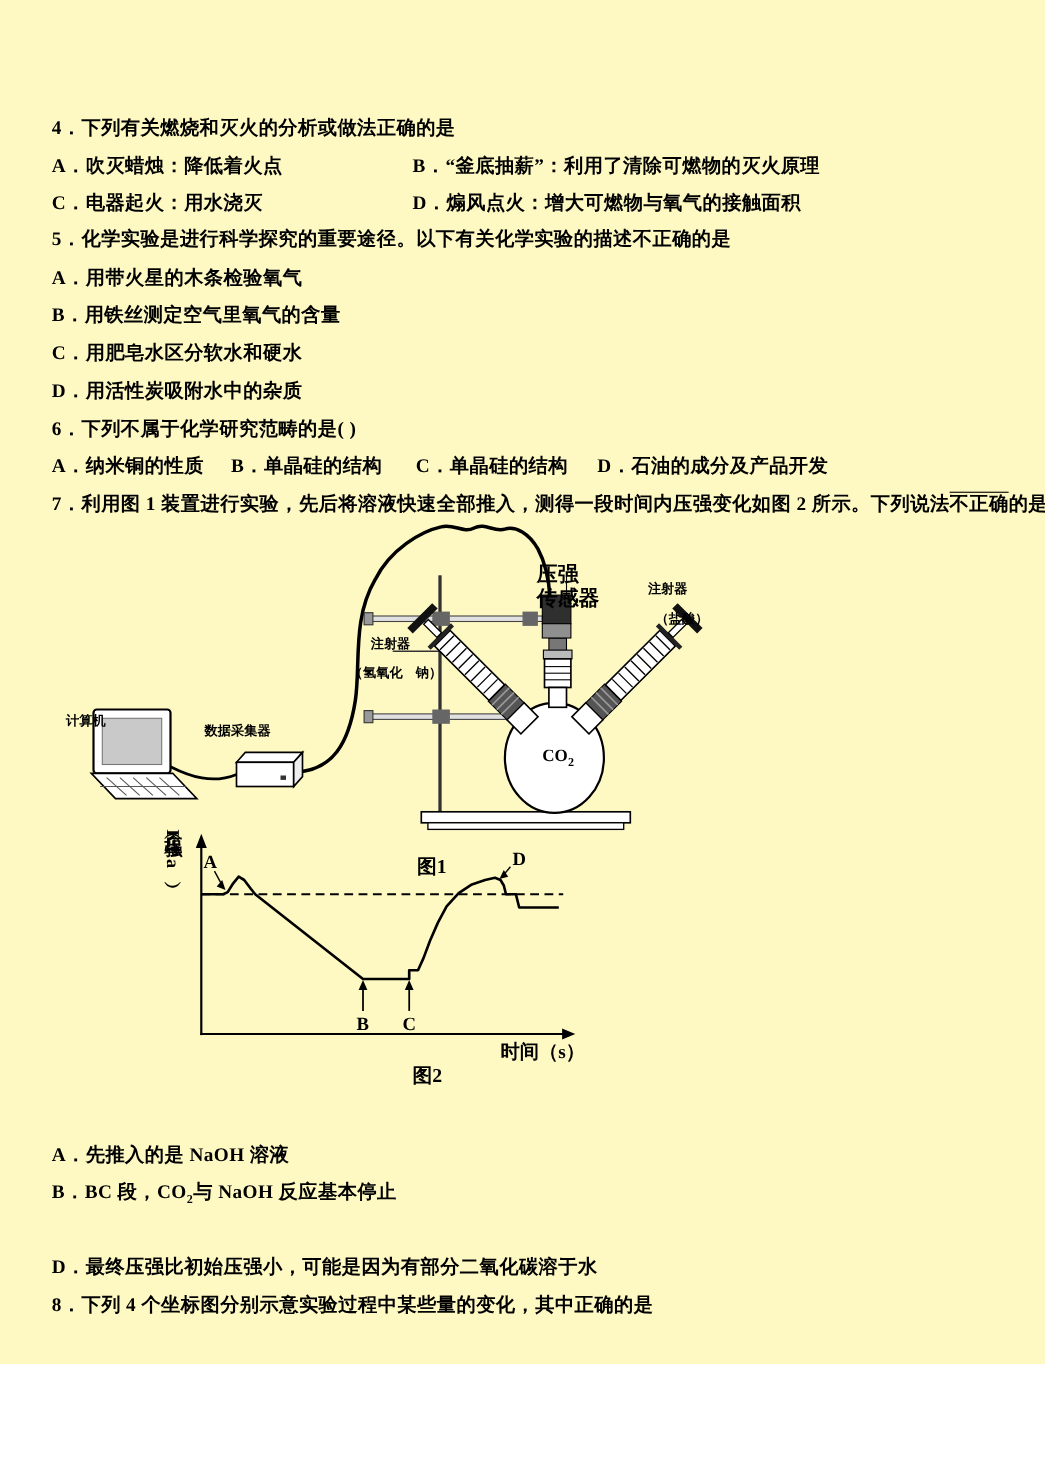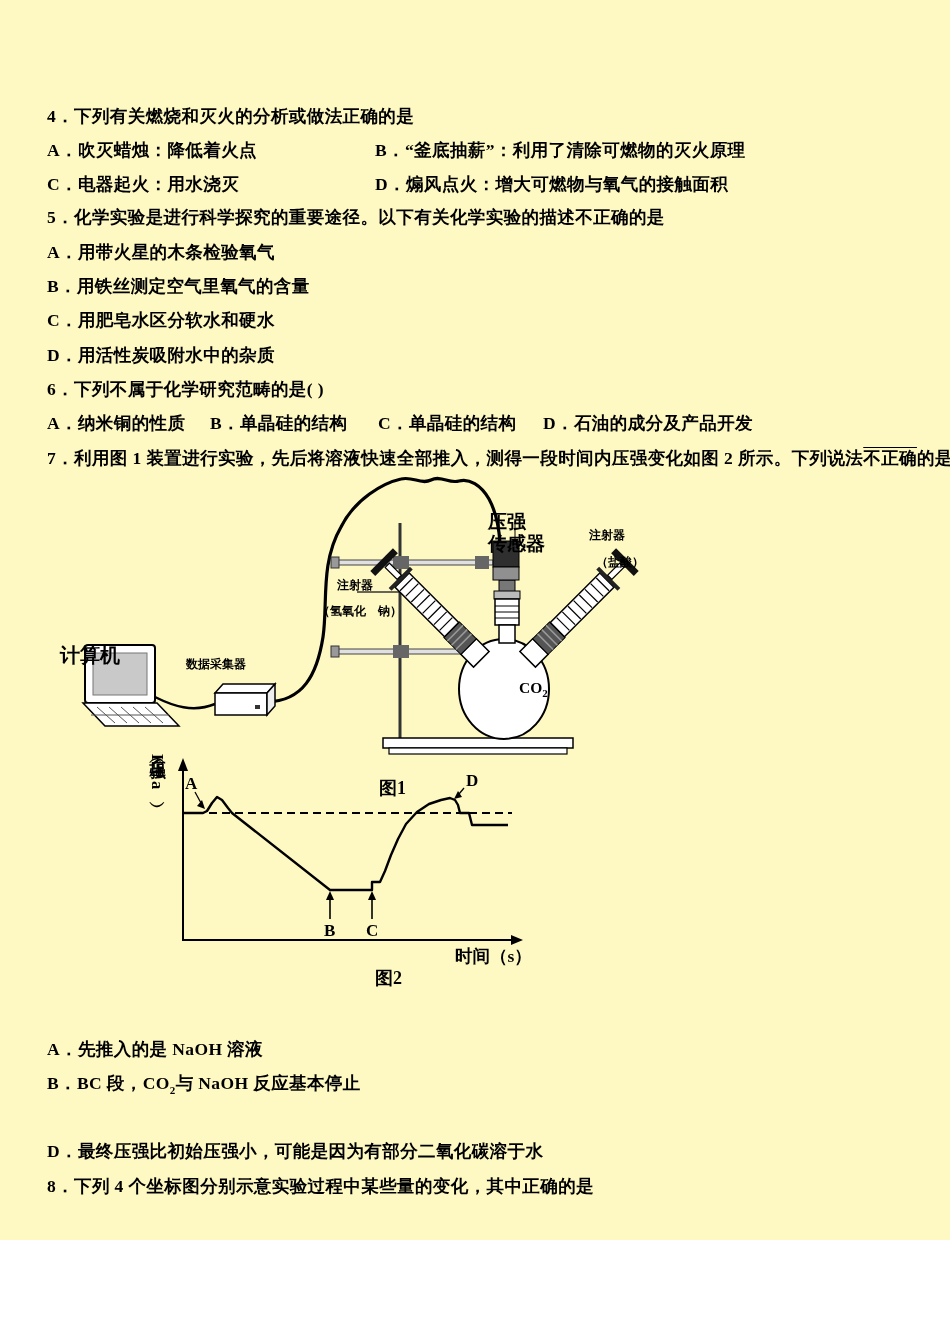--- a/index.html
+++ b/index.html
@@ -5,25 +5,25 @@
   html,body{margin:0;padding:0;background:#fff;}
   .page{position:relative;width:950px;height:1240px;background:#fef9c3;overflow:hidden;
         font-family:"Liberation Serif","DejaVu Serif",serif;color:#000;}
   .line{position:absolute;font-size:17.5px;font-weight:600;letter-spacing:.4px;white-space:nowrap;}
   .emph{text-decoration:overline;}
   sub.s{font-size:11px;line-height:0;}
   .lbl{position:absolute;font-weight:600;white-space:nowrap;}
   .f20{font-size:12px;}
   .f19{font-size:19px;}
   .f18{font-size:18px;margin-left:32px;}
-  .stack{width:22px;line-height:23.5px;word-break:break-all;font-size:20px;text-align:right;}
+  .stack{width:22px;line-height:23.5px;word-break:break-all;font-size:12px;text-align:right;}
   .ctr{text-align:left;margin-top:33px;}
   .vtext{writing-mode:vertical-rl;text-orientation:mixed;font-size:16.5px;letter-spacing:2px;}
   svg{position:absolute;overflow:visible;}
-  .co2{font-size:15.5px;margin-left:26px;}
+  .co2{font-size:15.5px;}
 </style>
 </head>
 <body>
 
 <div class="page">
 
   <div class="line" style="left:47px;top:104px">4．下列有关燃烧和灭火的分析或做法正确的是</div>
   <div class="line" style="left:47px;top:138px">A．吹灭蜡烛：降低着火点</div>
   <div class="line" style="left:375px;top:138px">B．“釜底抽薪”：利用了清除可燃物的灭火原理</div>
   <div class="line" style="left:47px;top:172px">C．电器起火：用水浇灭</div>

